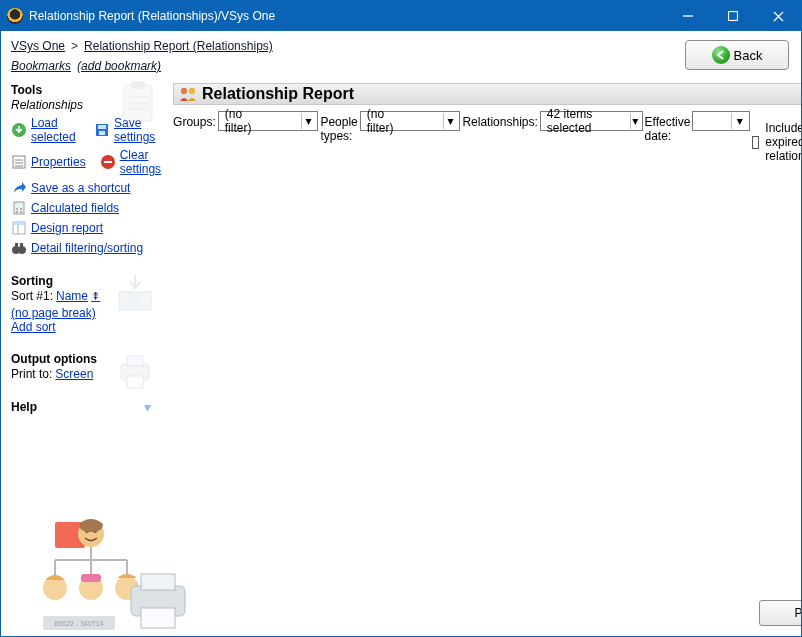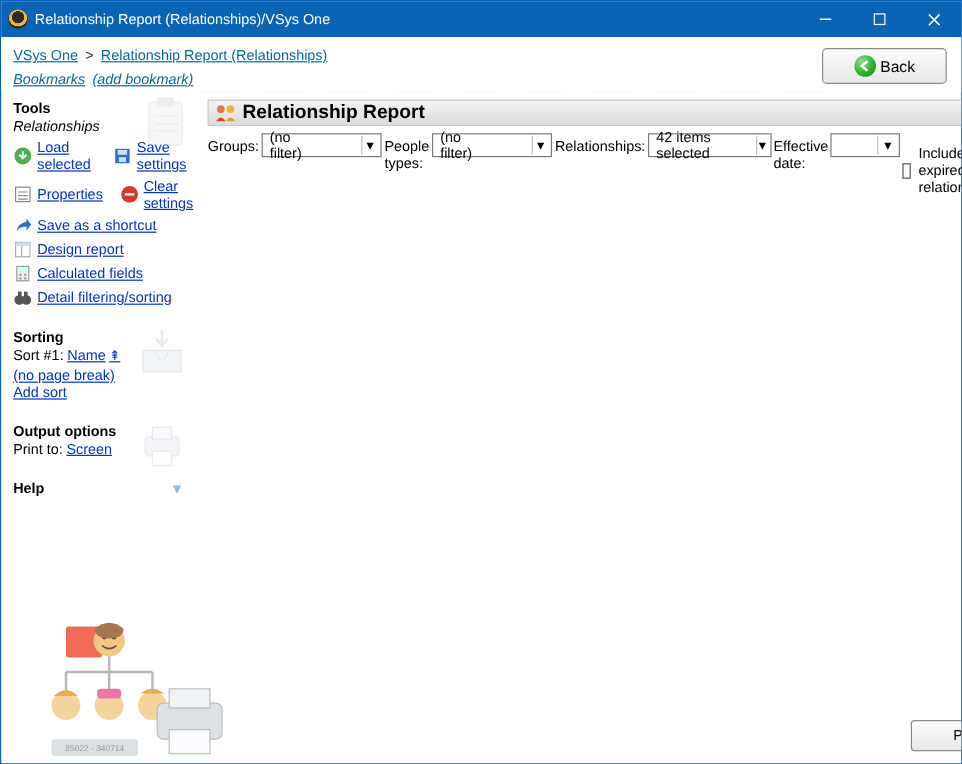--- a/index.html
+++ b/index.html
@@ -53,21 +53,21 @@
   .toprow {
     display: flex;
     align-items: center;
     padding: 6px 10px 2px 10px;
     position: relative;
     height: 46px;
     background: #fff;
   }
   .toprow .crumb-wrap { display: flex; flex-direction: column; gap: 6px; }
   .breadcrumb { display: flex; align-items: center; gap: 6px; }
-  .breadcrumb a, .toprow a { color: #0369a1; text-decoration: underline; cursor: pointer; }
+  .breadcrumb a, .toprow a { color: #0f172a; text-decoration: underline; cursor: pointer; }
   .breadcrumb .sep { color: #333; text-decoration: none; }
   .bookmarks-row { display: flex; align-items: center; gap: 6px; font-style: italic; }
   .bookmarks-row a { font-style: italic; }
 
   .back-btn {
     position: absolute;
     right: 12px; top: 9px;
     height: 30px; width: 104px;
     border: 1px solid #8a8a8a;
     border-radius: 4px;
@@ -325,39 +325,39 @@
             <span class="ico">
                 <svg width="16" height="16">
                   <path d="M3 13 C3 6 11 5 11 5 L11 2 L15 7 L11 12 L11 9 C11 9 5 8 3 13 Z" fill="#2a6fd6"></path>
                 </svg>
               </span>
             <a>Save as a shortcut</a>
           </div>
           <div class="tool-row">
             <span class="ico">
                 <svg width="16" height="16">
-                  <rect x="2" y="2" width="12" height="12" fill="#fff" stroke="#aaa"></rect>
-                  <rect x="2" y="2" width="12" height="3" fill="#c7dcff"></rect>
-                  <line x1="7" y1="5" x2="7" y2="14" stroke="#aaa"></line>
-                </svg>
-              </span>
-            <a>Design report</a>
-          </div>
-          <div class="tool-row">
-            <span class="ico">
-                <svg width="16" height="16">
                   <rect x="3" y="2" width="10" height="12" fill="#eee" stroke="#999"></rect>
                   <rect x="4" y="3" width="8" height="3" fill="#cfe"></rect>
                   <circle cx="6" cy="9" r="1" fill="#999"></circle>
                   <circle cx="10" cy="9" r="1" fill="#999"></circle>
                   <circle cx="6" cy="12" r="1" fill="#999"></circle>
                   <circle cx="10" cy="12" r="1" fill="#999"></circle>
                 </svg>
               </span>
             <a>Calculated fields</a>
+          </div>
+          <div class="tool-row">
+            <span class="ico">
+                <svg width="16" height="16">
+                  <rect x="2" y="2" width="12" height="12" fill="#fff" stroke="#aaa"></rect>
+                  <rect x="2" y="2" width="12" height="3" fill="#c7dcff"></rect>
+                  <line x1="7" y1="5" x2="7" y2="14" stroke="#aaa"></line>
+                </svg>
+              </span>
+            <a>Design report</a>
           </div>
           <div class="tool-row">
             <span class="ico">
                 <svg width="16" height="16">
                   <circle cx="5" cy="10" r="4" fill="#555"></circle>
                   <circle cx="11" cy="10" r="4" fill="#555"></circle>
                   <rect x="4" y="3" width="3" height="5" fill="#555"></rect>
                   <rect x="9" y="3" width="3" height="5" fill="#555"></rect>
                 </svg>
               </span>

